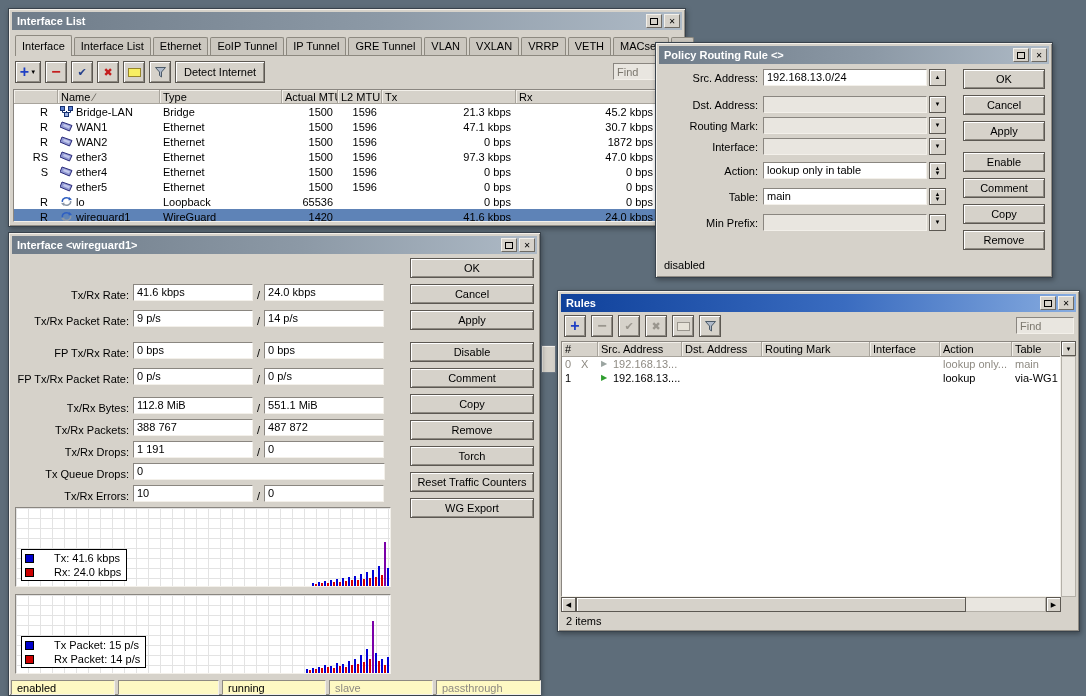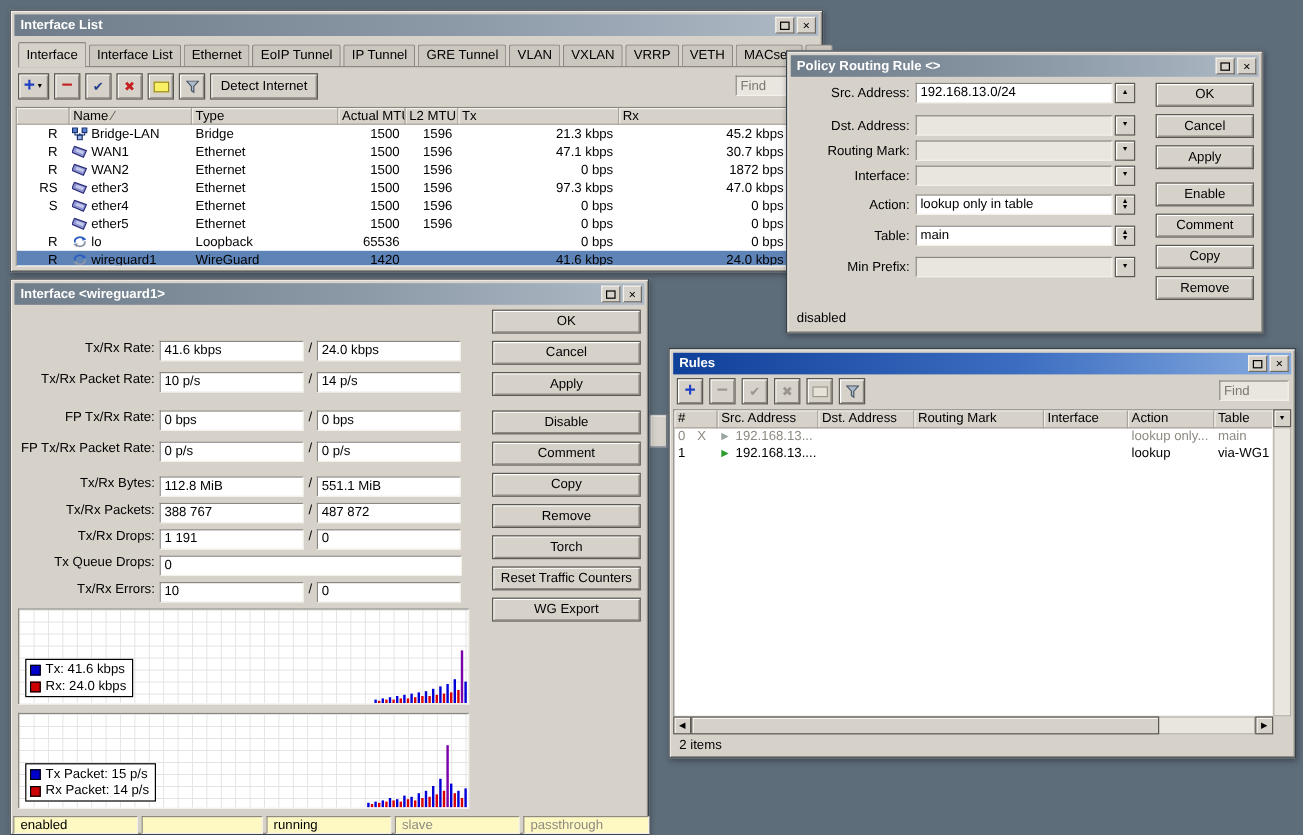--- a/index.html
+++ b/index.html
@@ -51,29 +51,29 @@
 .icon{display:inline-flex;flex:none;align-items:center}
 .prow{position:absolute;left:4px;display:flex;align-items:center;height:17px}
 .plabel{width:103px;text-align:right;padding-right:5px;white-space:nowrap;flex:none}
 .vinput{height:17px;background:#fff;border:1px solid;border-color:#8a8680 #f3f0ea #f3f0ea #8a8680;padding:1px 3px;overflow:hidden;white-space:nowrap}
 .vinput.gray{background:#e9e6e0}
 .p-w{width:164px;flex:none}
 .spin{width:17px;height:17px;margin-left:2px;background:#d6d2ca;border:1px solid #5c5852;box-shadow:inset 1px 1px 0 #fff;display:flex;flex-direction:column;align-items:center;justify-content:center;font-size:6px;line-height:5px;flex:none}
 .btn3d{position:absolute;background:#d6d2ca;border:1px solid #5c5852;box-shadow:inset 1px 1px 0 #fff,inset -1px -1px 0 #8e8a82;display:flex;align-items:center;justify-content:center;white-space:nowrap}
 .pbtn{left:307px;width:82px;height:20px}
 .wbtn{left:401px;width:124px;height:20px}
-.wrow{position:absolute;left:4px;display:flex;align-items:flex-start;height:17px}
+.wrow{position:absolute;left:4px;display:flex;align-items:flex-end;height:17px}
 .wlabel{width:120px;text-align:right;padding-right:4px;white-space:nowrap;flex:none}
 .w-in{width:120px;flex:none}
 .w-wide{width:252px;flex:none}
 .slash{margin:0 4px;flex:none}
 .graph{position:absolute;left:6px;width:376px;height:80px;background:#fff;border:1px solid;border-color:#8a8680 #f3f0ea #f3f0ea #8a8680;background-image:linear-gradient(to right,#e3e3e3 1px,transparent 1px),linear-gradient(to bottom,#e3e3e3 1px,transparent 1px);background-size:12px 10px;overflow:hidden}
 .spikes{position:absolute;left:0;bottom:0}
 .legend{position:absolute;left:5px;bottom:5px;background:#fff;border:1px solid #000;padding:2px 5px 2px 3px;display:flex;flex-direction:column;gap:2px}
-.lrow{display:flex;align-items:center;gap:4px;white-space:nowrap}
+.lrow{display:flex;align-items:center;gap:20px;white-space:nowrap}
 .sw{width:9px;height:9px;border:1px solid #000;flex:none}
 .sw.tx{background:#0000cc}.sw.rx{background:#cc0000}
 .statusseg{position:absolute;height:15px;background:#fef9c3;border:1px solid;border-color:#8e8a82 #f3f0ea #f3f0ea #8e8a82;padding:1px 5px;white-space:nowrap;overflow:hidden}
 .dim{color:#8e8a82}
 .sbtn{position:absolute;width:15px;height:15px;background:#d6d2ca;border:1px solid #5c5852;box-shadow:inset 1px 1px 0 #fff;display:flex;align-items:center;justify-content:center;font-size:7px}
 .strack{position:absolute;background:#e9e6e0;border:1px solid #b4b0a8}
 .sthumb{position:absolute;background:#d6d2ca;border:1px solid #5c5852;box-shadow:inset 1px 1px 0 #fff}
 .r-num{width:36px}.r-src{width:84px}.r-dst{width:80px}.r-mark{width:108px}.r-iface{width:70px}.r-act{width:72px}.r-tab{width:70px}
 .play{font-size:8px;width:10px;flex:none;line-height:1}
 .play.on{color:#2f9e2f}.play.off{color:#9aa4a0}
@@ -319,21 +319,21 @@
   </div>
 
   <div class="wrow" style="top:51px">
       <span class="wlabel">Tx/Rx Rate:</span>
       <span class="vinput w-in">41.6 kbps</span>
       <span class="slash">/</span>
       <span class="vinput w-in">24.0 kbps</span>
     </div>
   <div class="wrow" style="top:77px">
       <span class="wlabel">Tx/Rx Packet Rate:</span>
-      <span class="vinput w-in">10 p/s</span>
+      <span class="vinput w-in">9 p/s</span>
       <span class="slash">/</span>
       <span class="vinput w-in">14 p/s</span>
     </div>
   <div class="wrow" style="top:109px">
       <span class="wlabel">FP Tx/Rx Rate:</span>
       <span class="vinput w-in">0 bps</span>
       <span class="slash">/</span>
       <span class="vinput w-in">0 bps</span>
     </div>
   <div class="wrow" style="top:135px">

